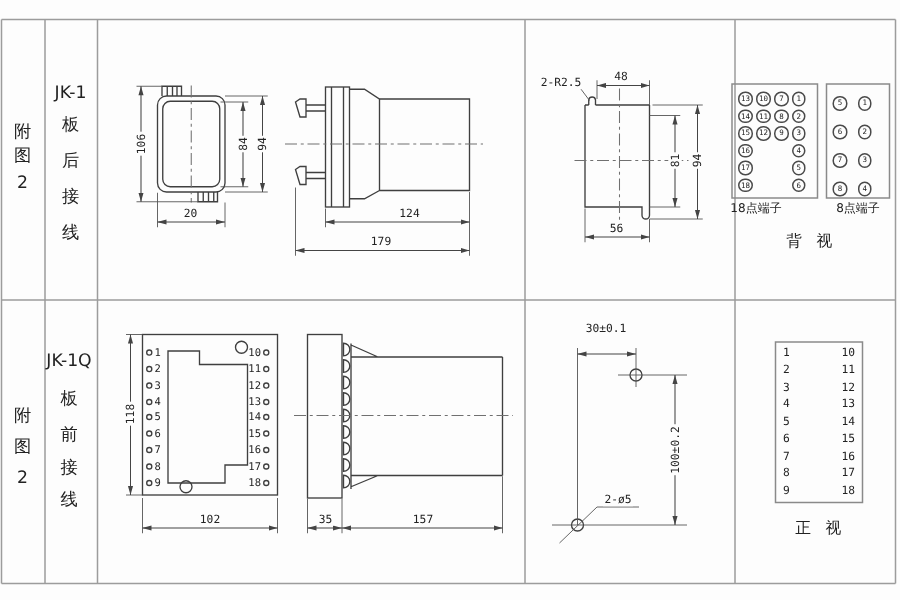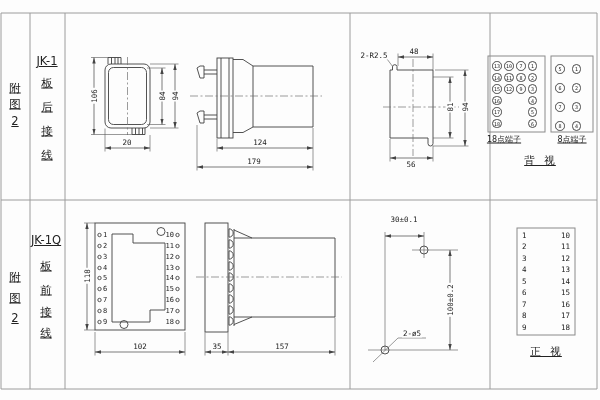--- a/index.html
+++ b/index.html
@@ -9,21 +9,21 @@
   .ln{stroke:#3f3f3f;stroke-width:0.9;fill:none;}
   .bx{stroke:#8a8a8a;stroke-width:1;fill:none;}
   .gd{stroke:#9c9c9c;stroke-width:1;fill:none;}
   .ex{stroke:#555;stroke-width:0.6;fill:none;}
   .cl{stroke:#707070;stroke-width:0.7;fill:none;stroke-dasharray:8 2.5 2 2.5;}
   .dim{stroke:#444;stroke-width:0.7;fill:none;marker-start:url(#ms);marker-end:url(#me);}
   .dl{position:absolute;font:7.5px "DejaVu Sans Mono",monospace;color:#222;background:#fdfdfd;
       padding:0 1px;transform:translate(-50%,-50%);white-space:nowrap;z-index:3;}
   .dlv{transform:translate(-50%,-50%) rotate(-90deg);}
   .cj{position:absolute;font:11.5px "DejaVu Sans",sans-serif;color:#222;
-      transform:translate(-50%,-50%);white-space:pre;z-index:3;text-decoration:underline;}
+      transform:translate(-50%,-50%);white-space:pre;z-index:3;}
   .cjs{font-size:8px;}
   .vw{font-size:10.5px;letter-spacing:1px;}
   .circ{position:absolute;width:9.5px;height:9.5px;box-sizing:border-box;border:1px solid #4a4a4a;
         border-radius:50%;font:5px "DejaVu Sans Mono",monospace;color:#222;display:flex;
         align-items:center;justify-content:center;z-index:3;}
   .tn{position:absolute;font:7px "DejaVu Sans Mono",monospace;color:#222;
       transform:translateY(-50%);z-index:3;}
   .tnr{text-align:right;}
   .tb{font-size:7.5px;}
 </style>
@@ -143,27 +143,27 @@
 <span class="cj" style="left:47px;top:61px">JK-1</span>
 <span class="cj" style="left:47px;top:83px">板</span>
 <span class="cj" style="left:47px;top:107px">后</span>
 <span class="cj" style="left:47px;top:131px">接</span>
 <span class="cj" style="left:47px;top:155px">线</span>
 
 <span class="dl dlv" style="left:94px;top:96px">106</span>
 <span class="dl dlv" style="left:162px;top:96px">84</span>
 <span class="dl dlv" style="left:175px;top:96px">94</span>
 <span class="dl" style="left:127px;top:142px">20</span>
-<span class="dl" style="left:260px;top:142px">124</span>
+<span class="dl" style="left:273px;top:142px">124</span>
 <span class="dl" style="left:254px;top:161px">179</span>
 <span class="dl" style="left:374px;top:55px">2-R2.5</span>
 <span class="dl" style="left:414px;top:51px">48</span>
 <span class="dl dlv" style="left:450px;top:107px">81</span>
 <span class="dl dlv" style="left:465px;top:107px">94</span>
-<span class="dl" style="left:411px;top:164px">56</span>
+<span class="dl" style="left:411px;top:152px">56</span>
 
 <div class="circ" style="left:492.3px;top:61.3px">13</div>
 <div class="circ" style="left:504.3px;top:61.3px">10</div>
 <div class="circ" style="left:516.3px;top:61.3px">7</div>
 <div class="circ" style="left:527.8px;top:61.3px">1</div>
 <div class="circ" style="left:492.3px;top:72.8px">14</div>
 <div class="circ" style="left:504.3px;top:72.8px">11</div>
 <div class="circ" style="left:516.3px;top:72.8px">8</div>
 <div class="circ" style="left:527.8px;top:72.8px">2</div>
 <div class="circ" style="left:492.3px;top:84.3px">15</div>

